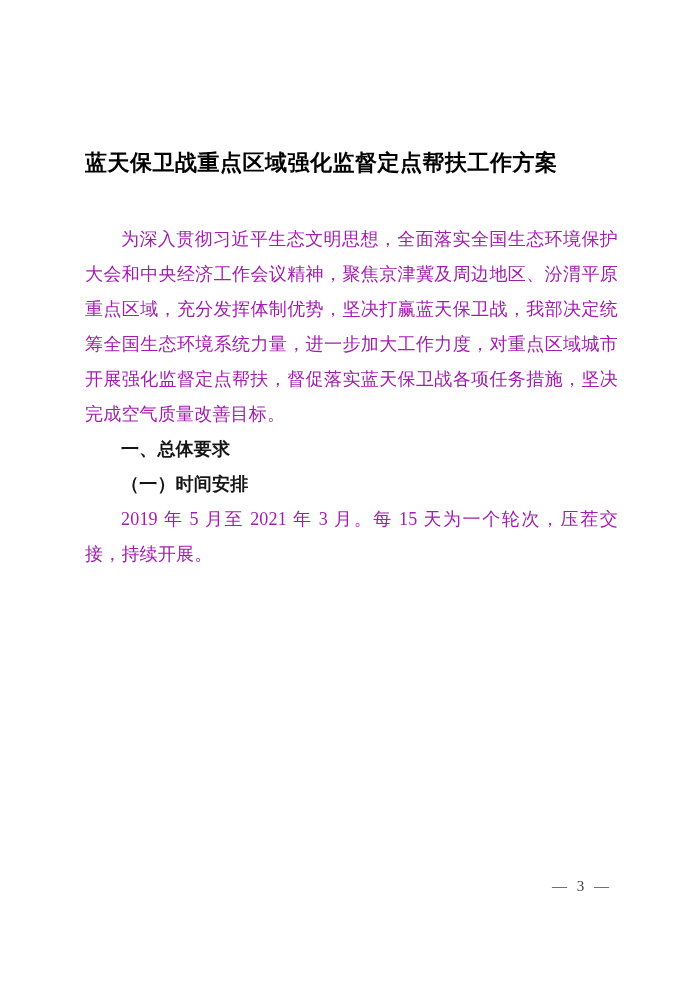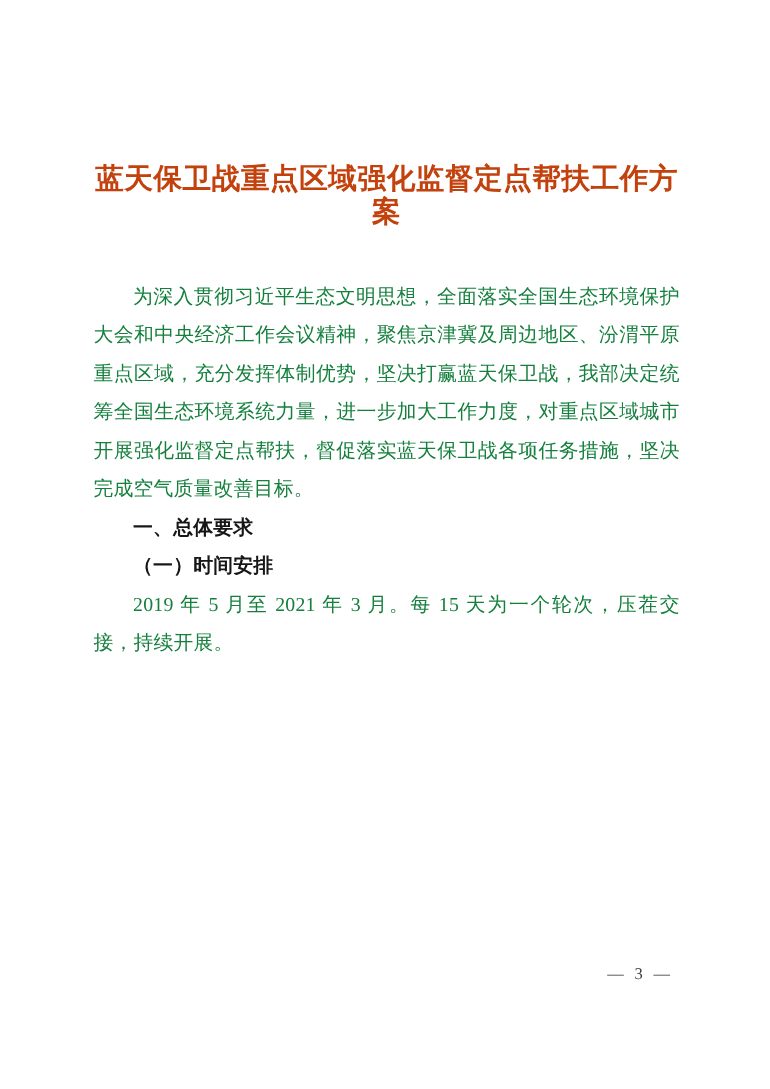--- a/index.html
+++ b/index.html
@@ -16,37 +16,37 @@
     font-family: "Liberation Serif", "DejaVu Serif", serif;
     color: #1e1e1e;
   }
   .content {
     position: absolute;
     left: 85px;
     top: 148px;
     width: 533px;
   }
   .doc-title {
-    font-size: 26px;
+    font-size: 22px;
     font-weight: bold;
-    text-align: center;
+    text-align: left;
     margin: 0 0 44px 0;
     line-height: 30px;
     letter-spacing: 0.5px;
-    color: #c2410c;
+    color: #000000;
     font-family: "Liberation Serif", "DejaVu Serif", serif;
   }
   .content p {
     margin: 0;
     font-size: 18px;
     line-height: 35px;
     text-align: justify;
     text-indent: 2em;
     letter-spacing: 0.2px;
-    color: #15803d;
+    color: #a21caf;
   }
   .heading-1 {
     font-weight: bold;
     font-family: "Liberation Sans", "DejaVu Sans", sans-serif;
     color: #161616 !important;
   }
   .heading-2 {
     font-weight: bold;
     color: #161616 !important;
   }

